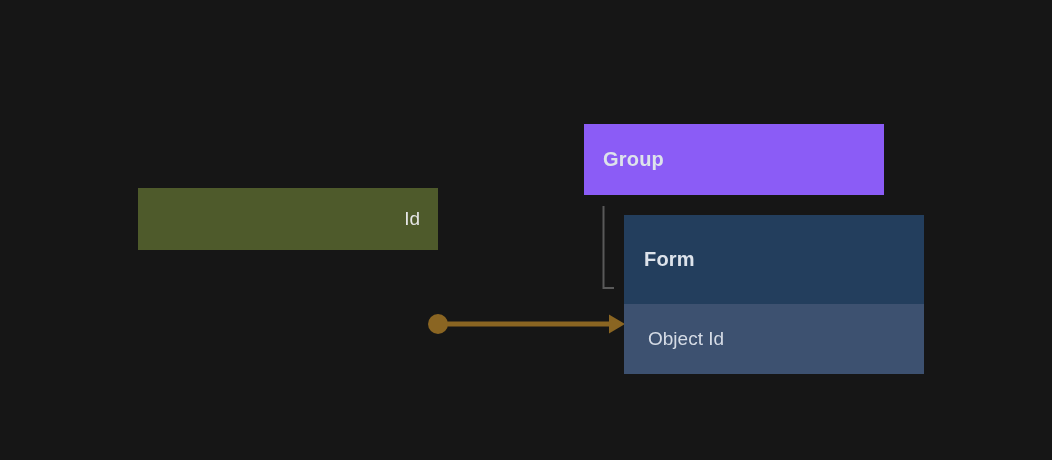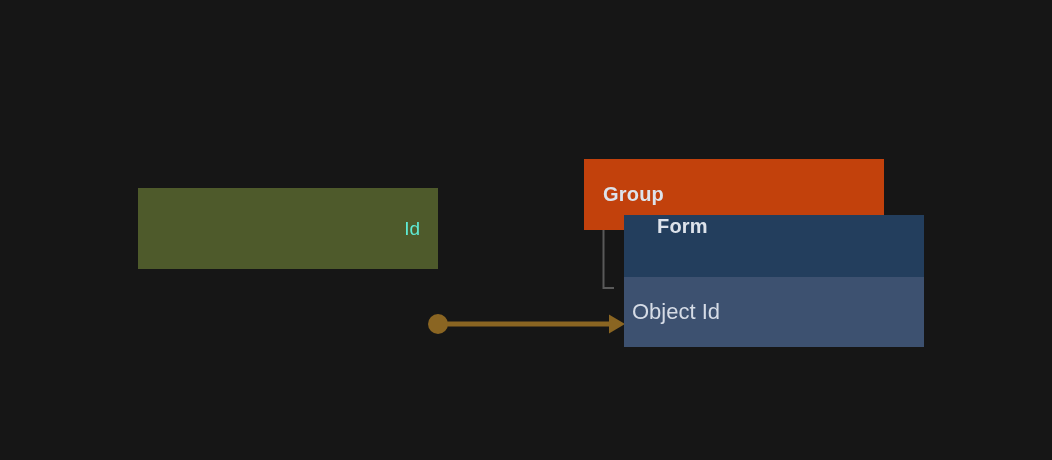--- a/index.html
+++ b/index.html
@@ -23,49 +23,49 @@
   }
   .node-employee .node-title {
     font-size: 20px; font-weight: 700; line-height: 30px;
     color: #e5e7db; letter-spacing: 0.2px;
   }
   .node-employee .node-subtitle {
     font-size: 20px; font-weight: 400; line-height: 30px;
     color: #b6bfa4;
   }
   .node-employee .node-row {
-    height: 81px;
+    height: 62px;
     display: flex; align-items: center; justify-content: flex-end;
     padding-right: 18px;
-    font-size: 19px; font-weight: 500; color: #5eead4;
+    font-size: 19px; font-weight: 500; color: #e5e5e5;
   }
 
   
   .node-group {
     left: 584px; top: 124px; width: 300px; height: 71px;
     display: flex; align-items: center;
     padding-left: 19px;
   }
   .node-group .node-title,
   .node-form .node-title {
     font-size: 20px; font-weight: 700; color: #dde3eb; letter-spacing: 0.2px;
   }
 
   
   .node-form { left: 624px; top: 215px; width: 300px; }
   .node-form .node-header {
-    height: 62px;
-    display: flex; align-items: flex-start;
-    padding-left: 33px;
+    height: 89px;
+    display: flex; align-items: center;
+    padding-left: 20px;
   }
   .node-form .node-row {
     height: 70px;
     display: flex; align-items: center;
-    padding-left: 8px;
-    font-size: 22px; font-weight: 400; color: #d6dce6;
+    padding-left: 24px;
+    font-size: 19px; font-weight: 400; color: #d6dce6;
   }
 
   .edges-layer {
     position: absolute; left: 0; top: 0;
     width: 1052px; height: 460px;
     pointer-events: none;
   }
 </style>
 </head>
 <body>
@@ -80,21 +80,21 @@
     <circle cx="438" cy="324" r="10" fill="#8a6522"></circle>
     <polygon points="609,314.5 609,333.5 625,324" fill="#8a6522"></polygon>
   </svg>
 
   <div class="node node-employee">
     <div class="node-row" style="background-color: rgb(78, 90, 43);">
       <span>Id</span>
     </div>
   </div>
 
-  <div class="node node-group" style="background-color: #c2410c; margin-top: 35px;">
+  <div class="node node-group" style="background-color: #8b5cf6;">
     <div class="node-title">Group</div>
   </div>
 
   <div class="node node-form">
     <div class="node-header" style="background-color: rgb(35, 62, 93);">
       <div class="node-title">Form</div>
     </div>
     <div class="node-row" style="background-color: rgb(61, 81, 112);">
       <span>Object Id</span>
     </div>

